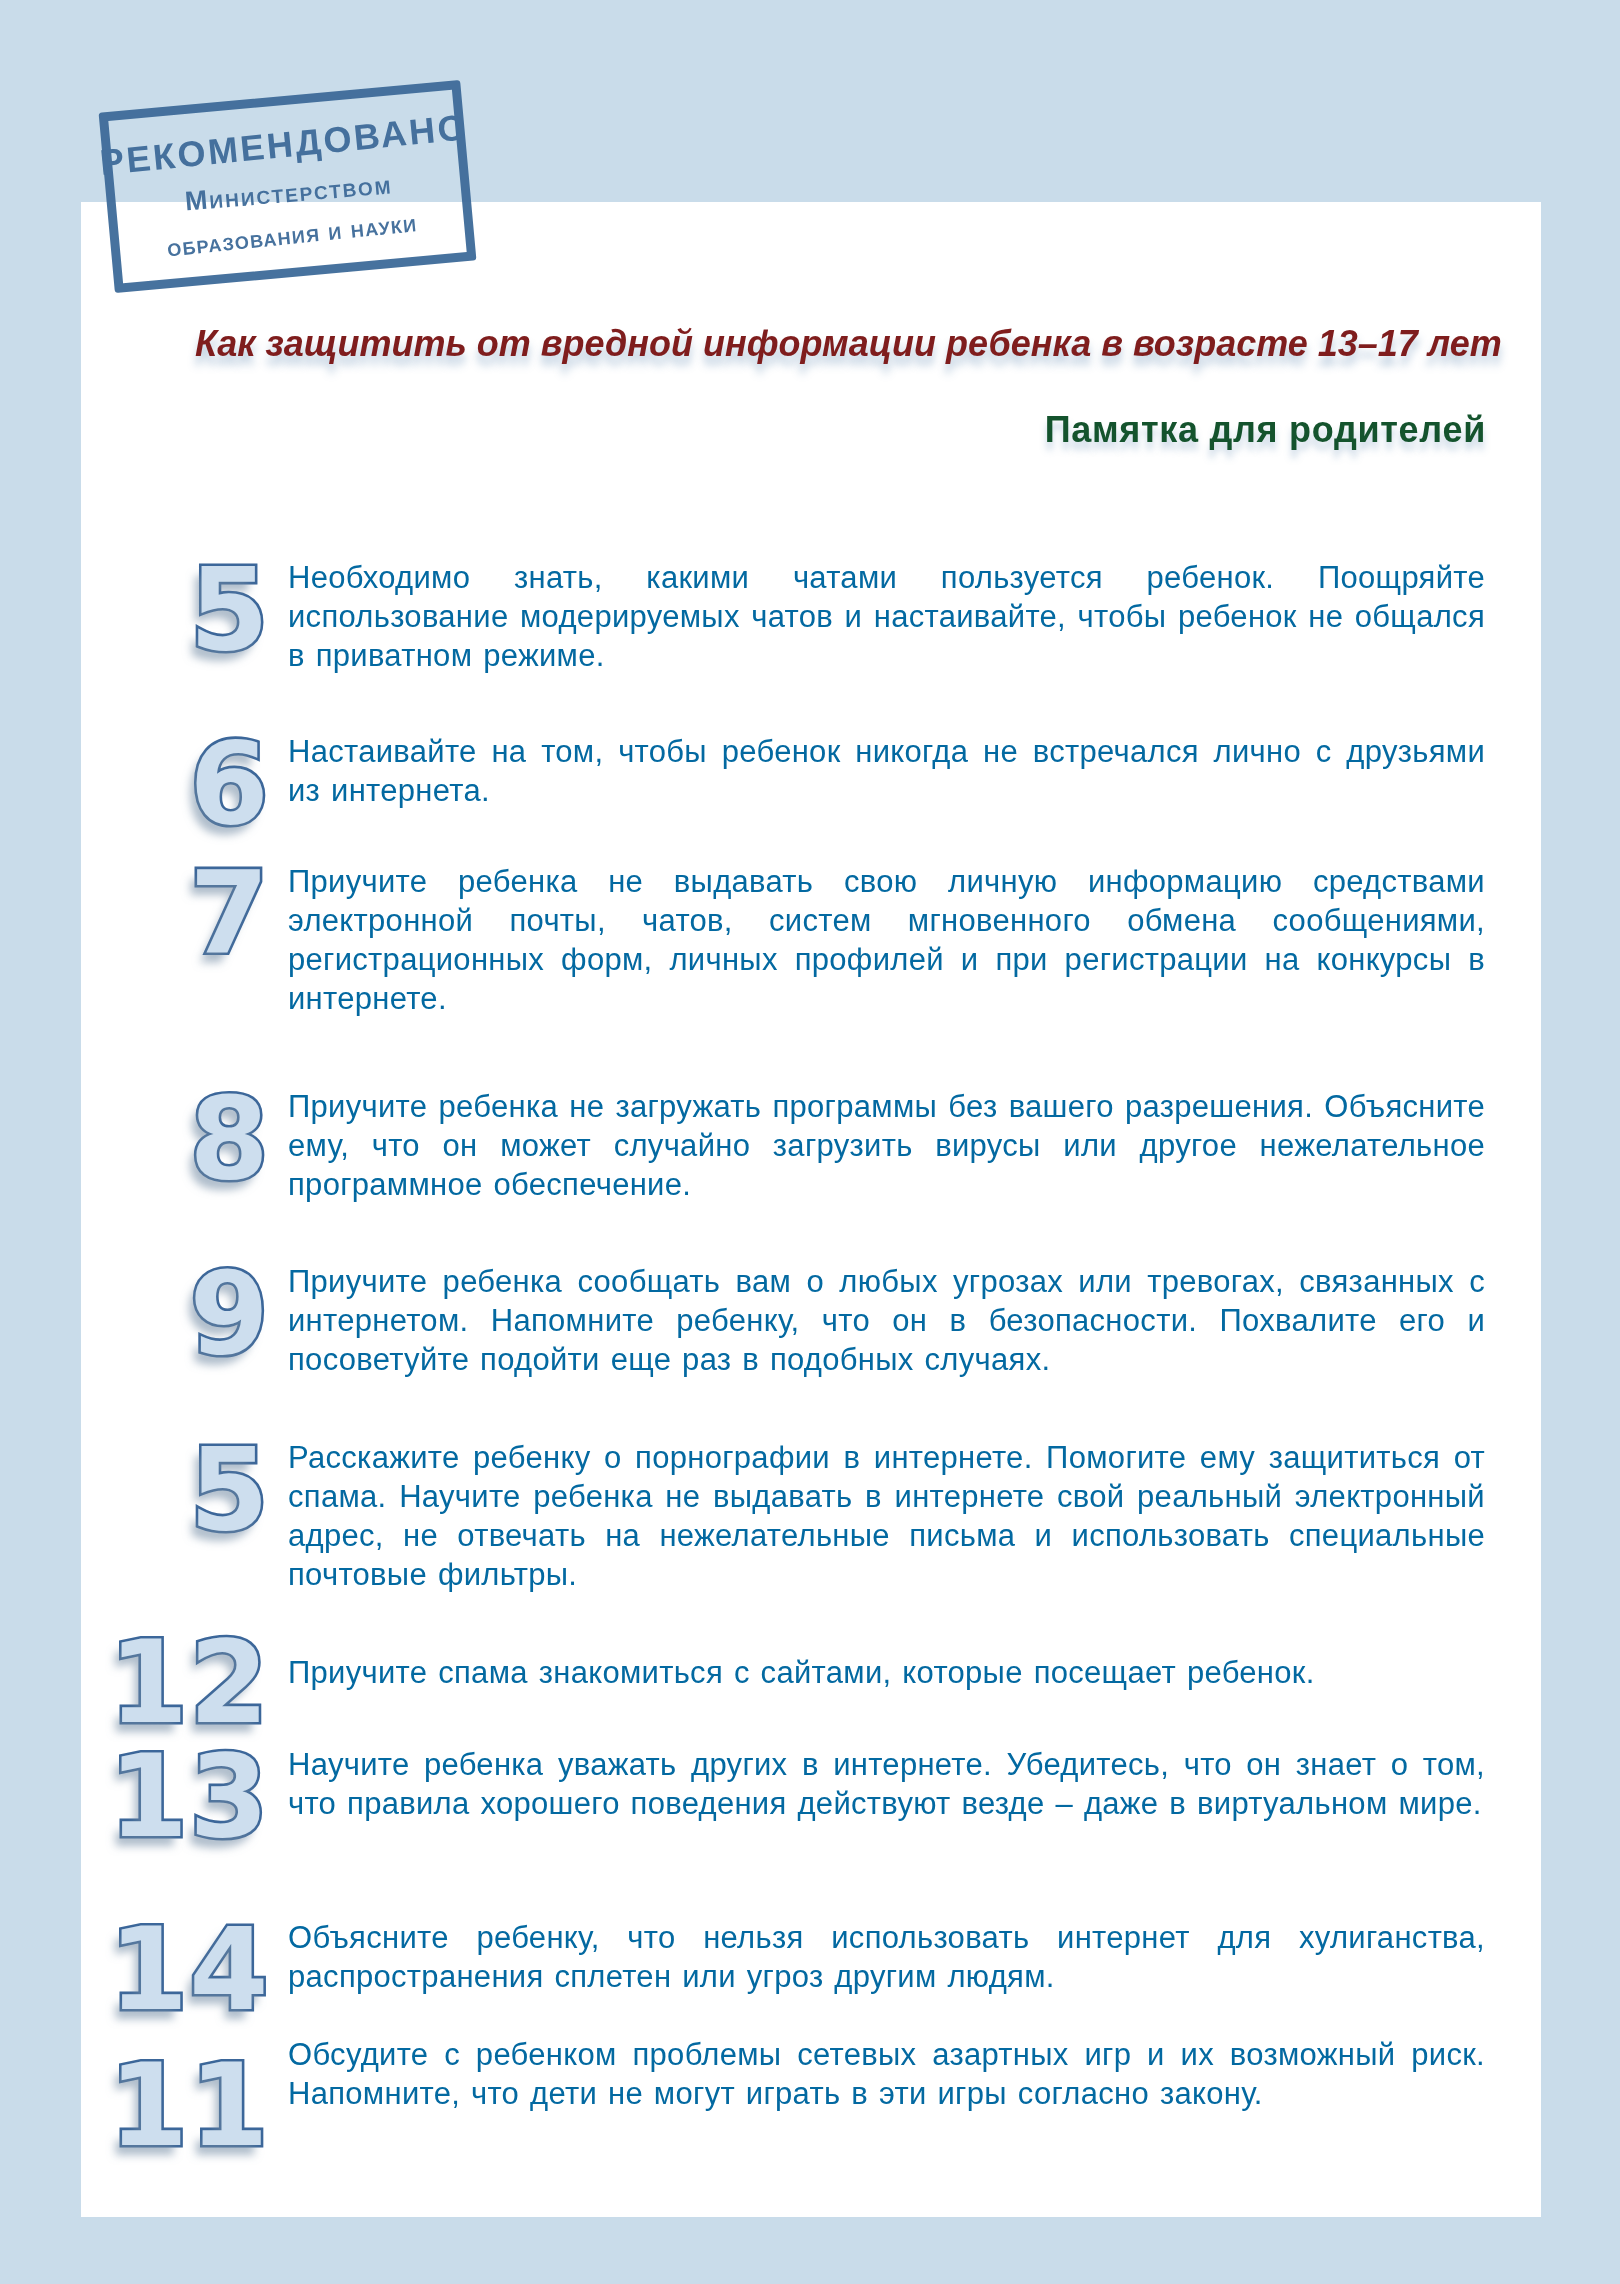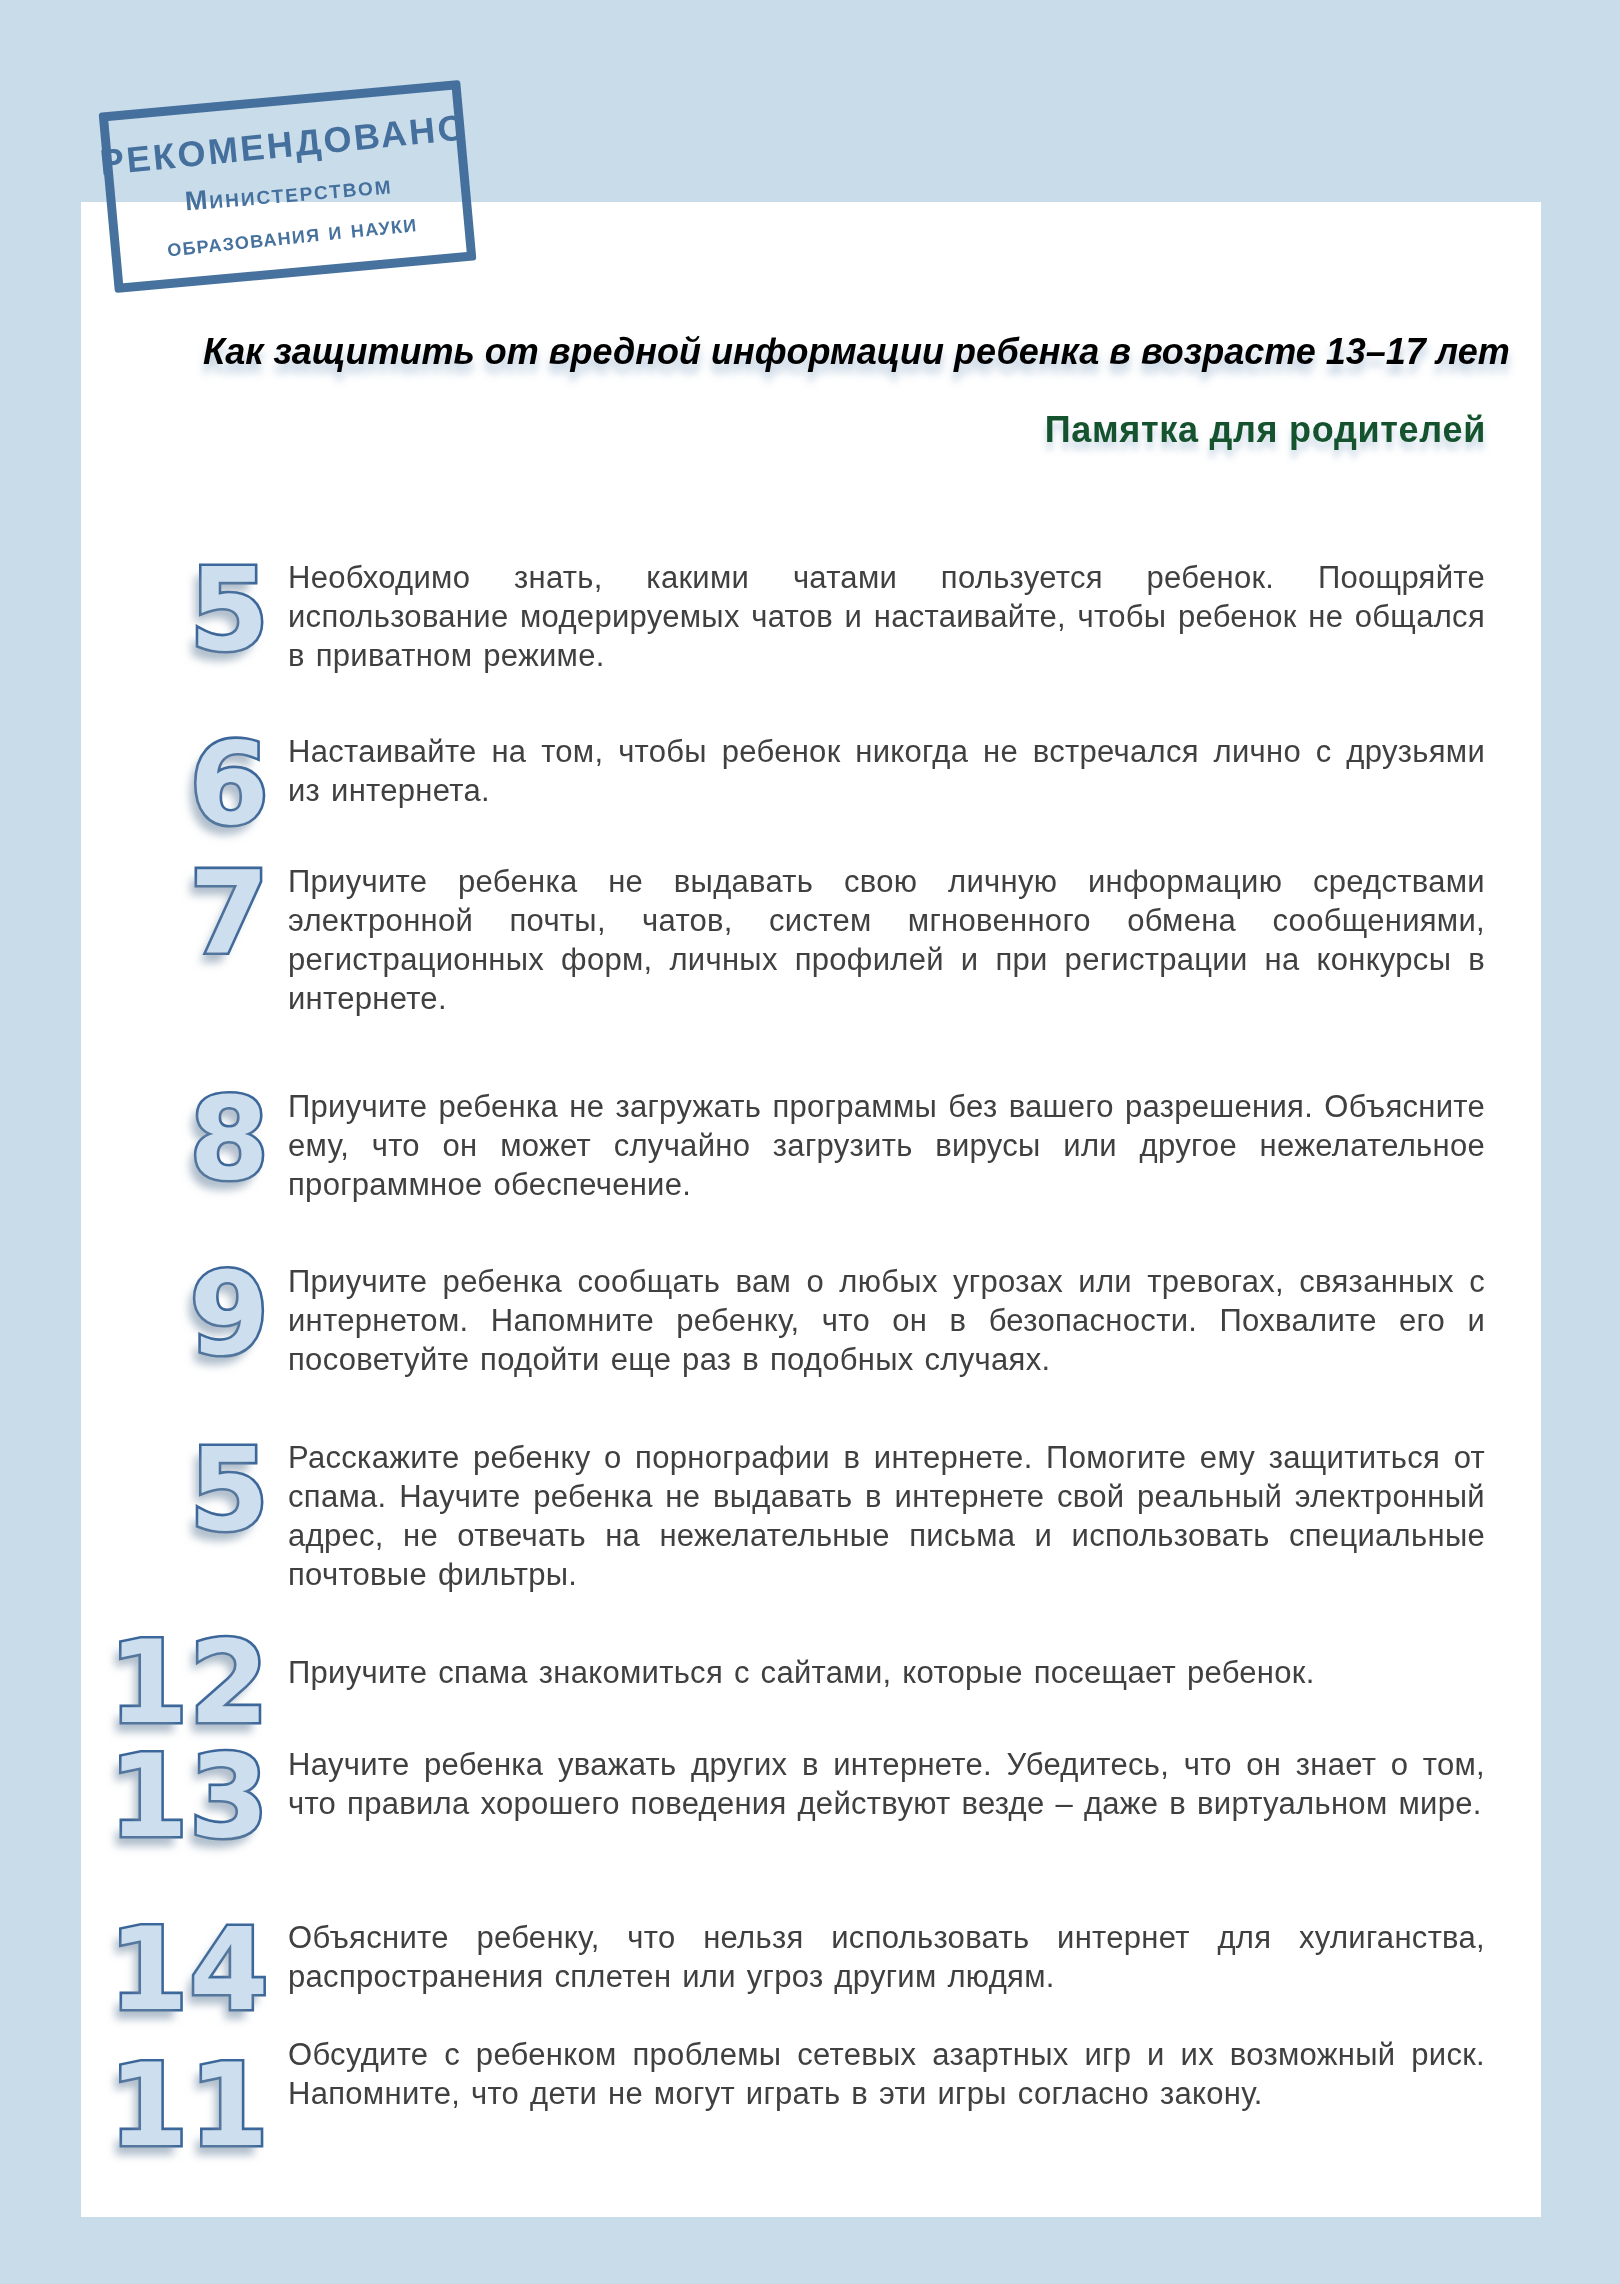--- a/index.html
+++ b/index.html
@@ -45,24 +45,24 @@
   .stamp-line3{
     font-size:25px;font-weight:bold;letter-spacing:1.3px;
     font-variant:small-caps;
     color:#3e6b99;white-space:nowrap;
     transform:rotate(-.6deg);
   }
   
   .title{
     position:absolute;
     top:323px;right:134px;left:195px;
-    margin:8px;
+    margin:0;
     text-align:right;white-space:nowrap;
     font-style:italic;font-weight:bold;font-size:36px;
-    color:#000000;
+    color:#7f1d1d;
     text-shadow:0 9px 9px rgba(100,140,180,.45);
   }
   .subtitle{
     position:absolute;
     top:409px;right:134px;left:195px;
     margin:0;
     text-align:right;white-space:nowrap;
     font-weight:bold;font-size:36px;letter-spacing:0.7px;
     color:#14532d;
     text-shadow:0 7.8px 7.8px rgba(100,140,180,.35);
@@ -82,21 +82,21 @@
     color:#cddeee;
     -webkit-text-stroke:5.2px #3c679a;
     paint-order:stroke fill;
     text-shadow:-6.5px 10.4px 9px rgba(110,135,160,.55);
   }
   .text{
     margin:0 0 0 184px;
     font-size:31px;line-height:39px;
     letter-spacing:0.3px;word-spacing:2px;
     text-align:justify;
-    color:#404040;
+    color:#0369a1;
   }
   .i5 {top:558px;}
   .i6 {top:732px;}
   .i7 {top:862px;}
   .i8 {top:1087px;}
   .i9 {top:1262px;}
   .i10{top:1438px;}
   .i12{top:1653px;} .i12 .num{top:-27px;}
   .i13{top:1745px;}
   .i14{top:1918px;}

